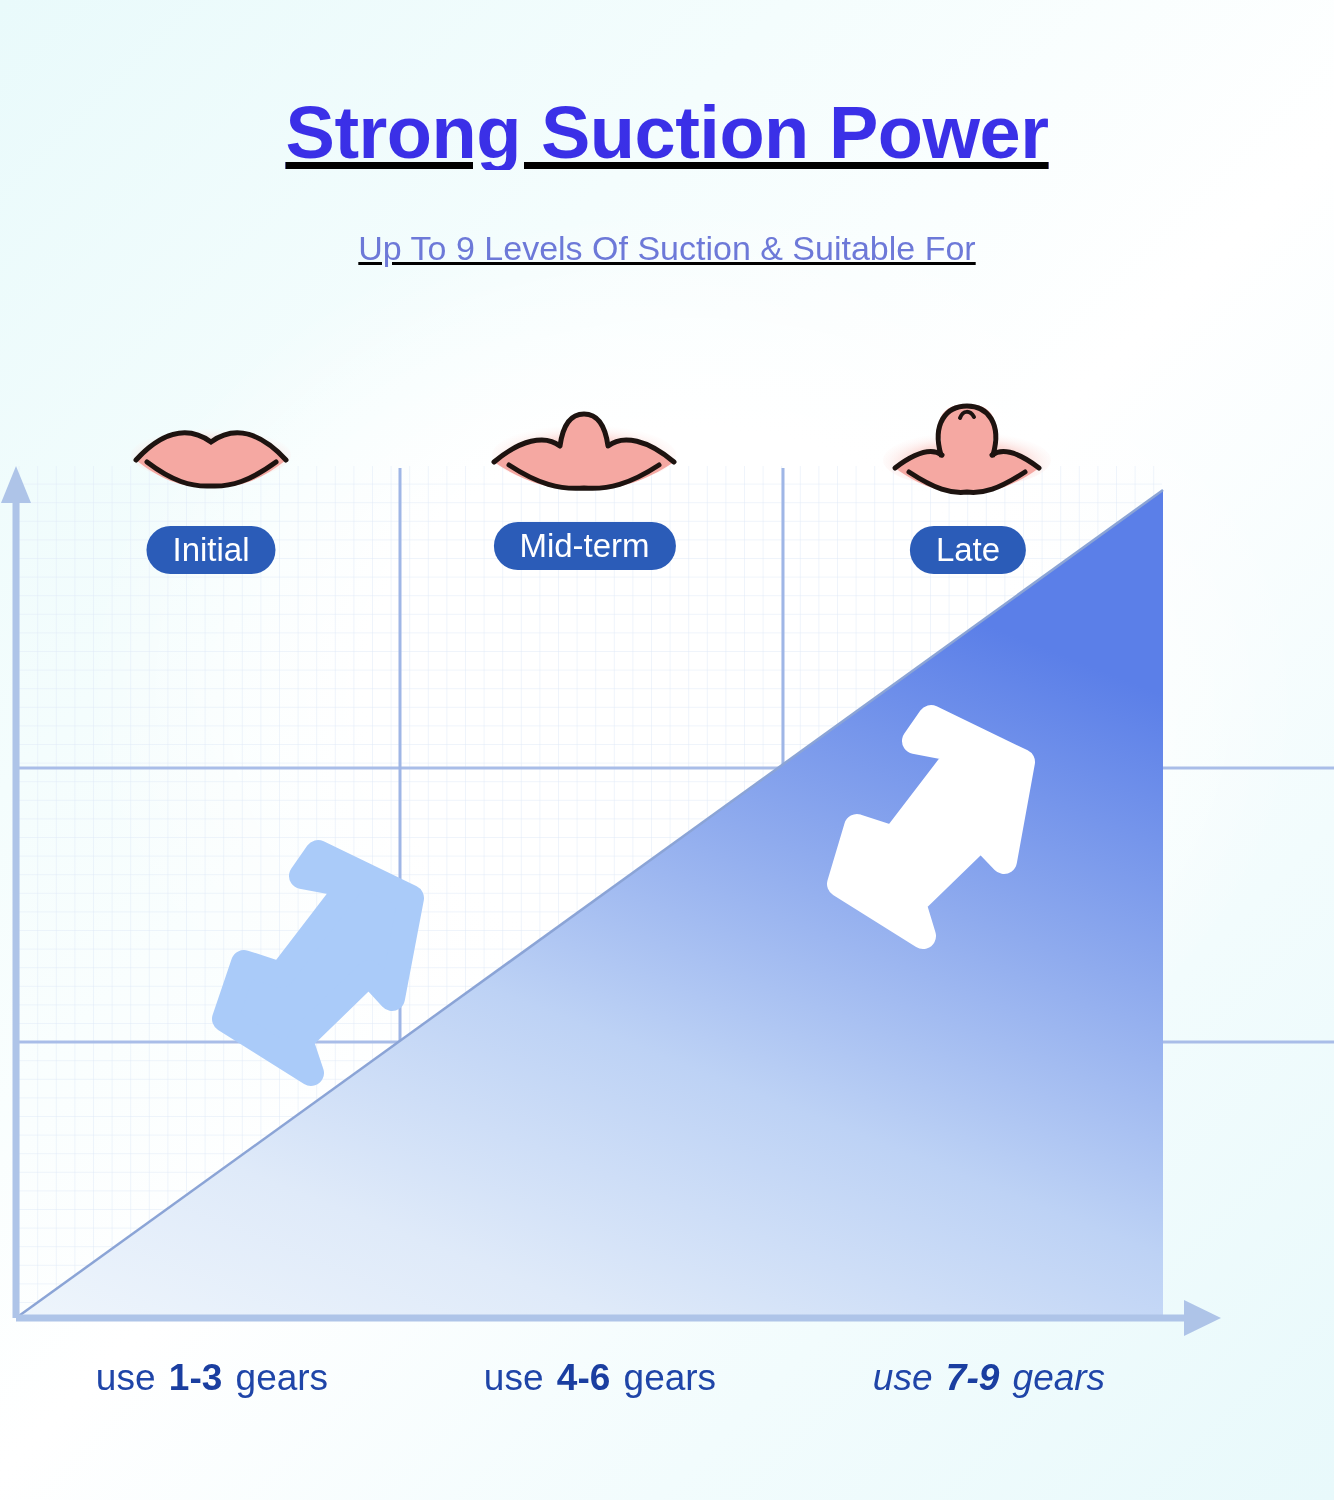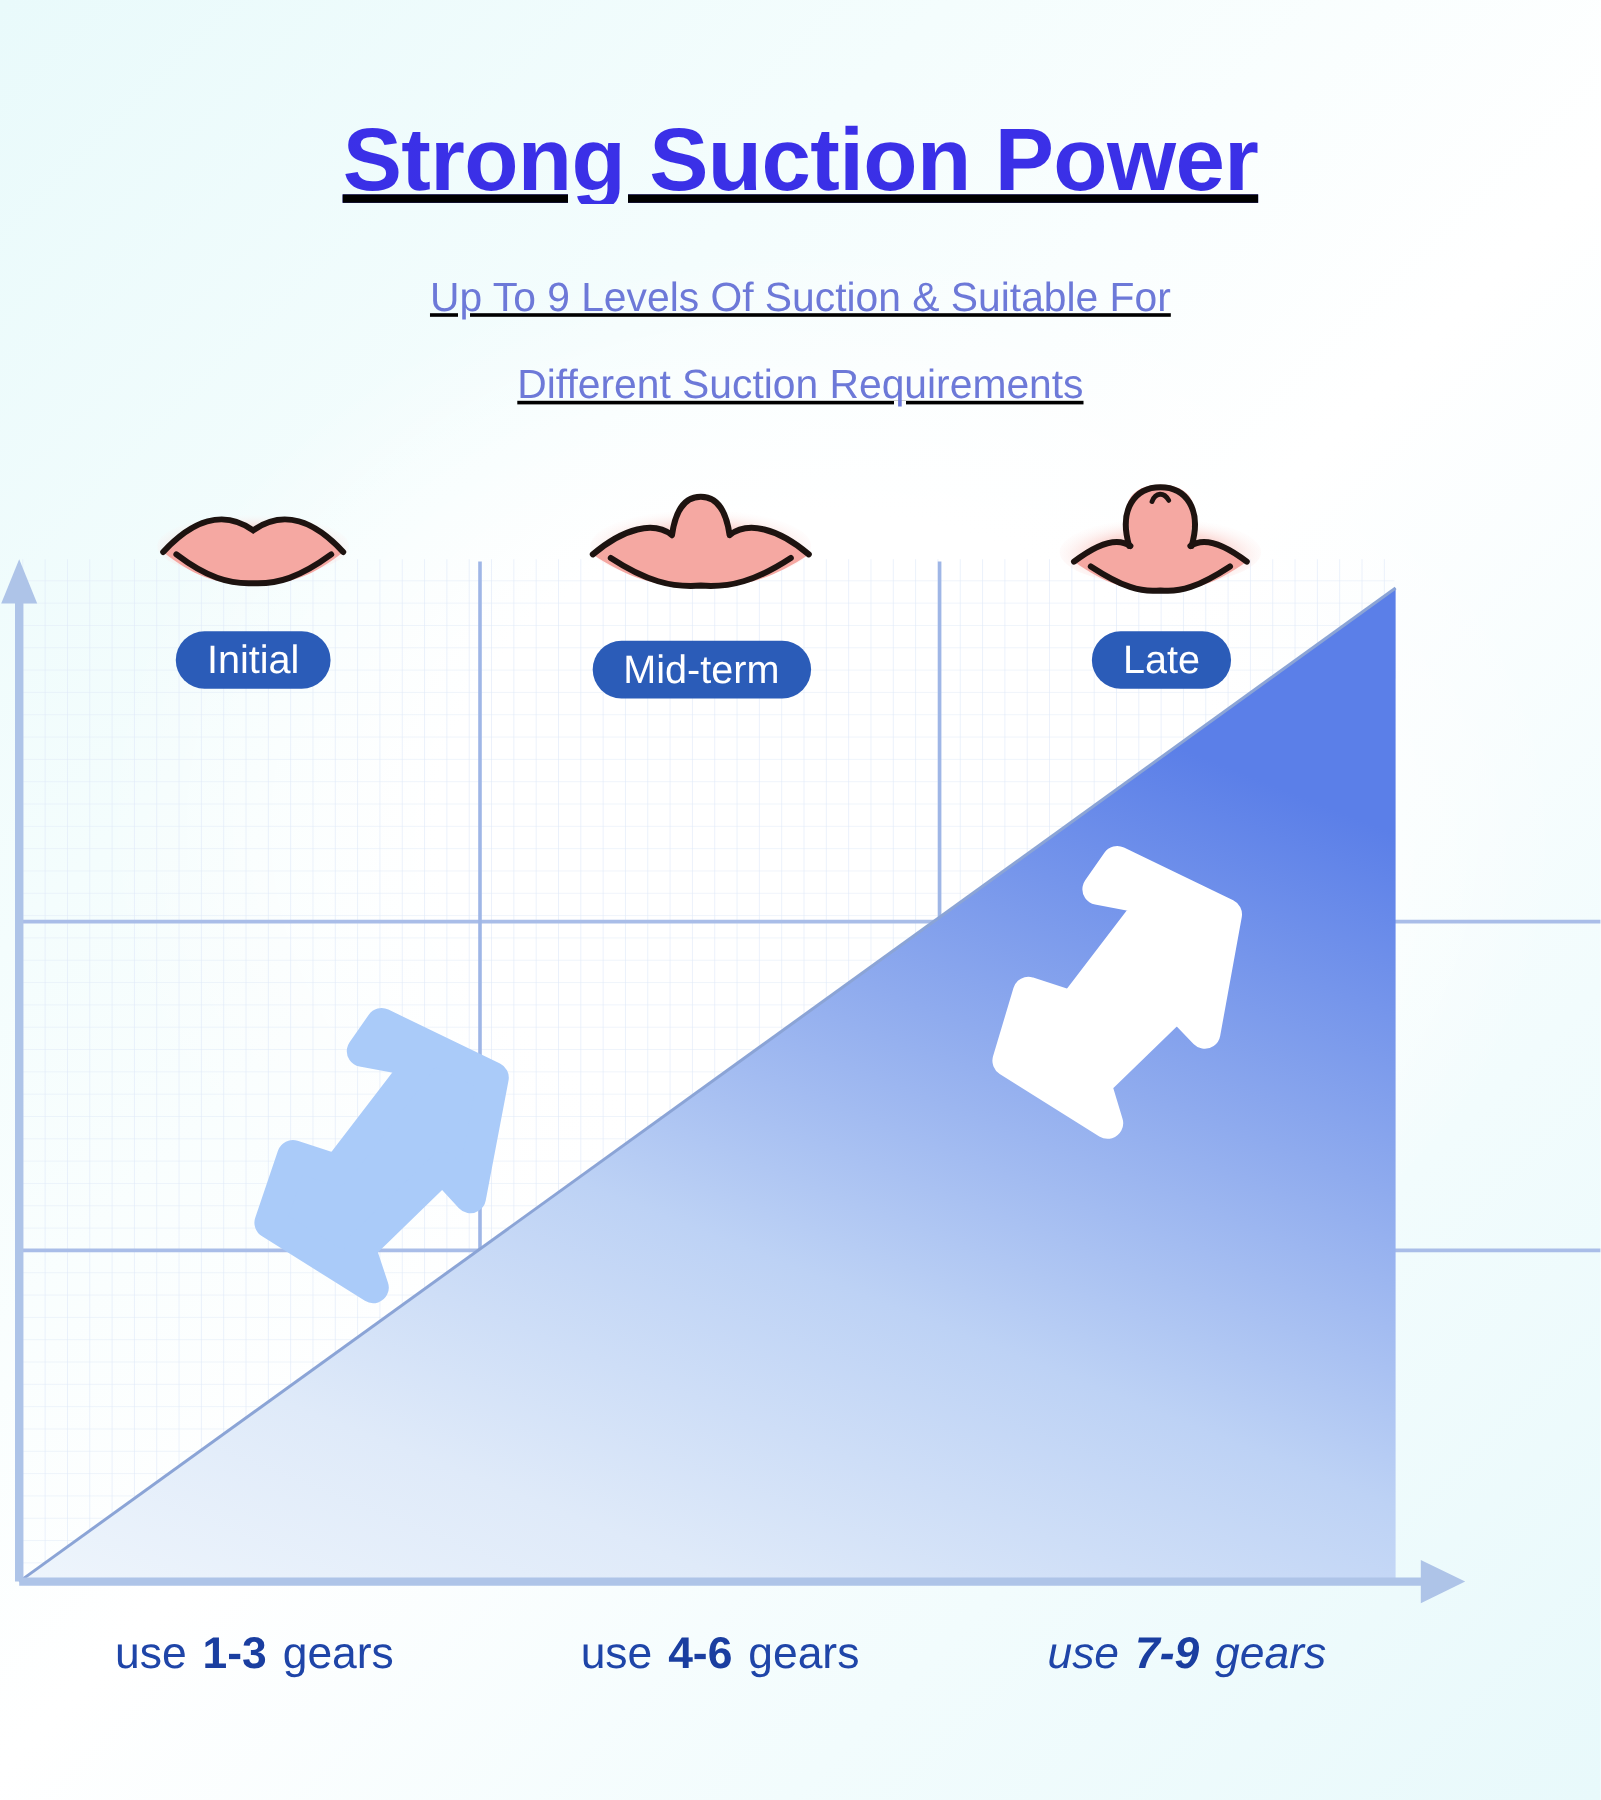--- a/index.html
+++ b/index.html
@@ -85,21 +85,21 @@
     box-sizing: border-box;
     font-weight: normal;
     text-align: right;
   }
 
   #stage-0 { left: 124px; top: 418px; width: 174px; }
   #stage-1 { left: 473px; top: 410px; width: 223px; }
   #stage-2 { left: 893px; top: 398px; width: 150px; }
 
   #stage-0 .badge { top: 108px; }
-  #stage-1 .badge { top: 124px; }
+  #stage-1 .badge { top: 112px; }
   #stage-2 .badge { top: 128px; }
 
   
   .captions {
     position: absolute;
     left: 0;
     top: 1348px;
     width: 1334px;
     height: 60px;
   }
@@ -123,21 +123,20 @@
 </style>
 </head>
 <body>
 
 <div id="page">
 
   <div class="header">
     <h1 class="title">Strong Suction Power</h1>
     <p class="subtitle">
       <span class="sub-line">Up To 9 Levels Of Suction &amp; Suitable For</span>
-      <span class="sub-line">Different Suction Requirements</span>
     </p>
   </div>
 
   <div class="chart">
     <svg width="1334" height="1500" viewBox="0 0 1334 1500" xmlns="http://www.w3.org/2000/svg">
       <defs>
         <pattern id="minorGrid" width="18.6" height="18.6" patternUnits="userSpaceOnUse">
           <path d="M 18.6 0 L 0 0 0 18.6" fill="none" stroke="#dfe9f8" stroke-width="1"></path>
         </pattern>
         <linearGradient id="triFill" x1="0" y1="1" x2="0.55" y2="0">

